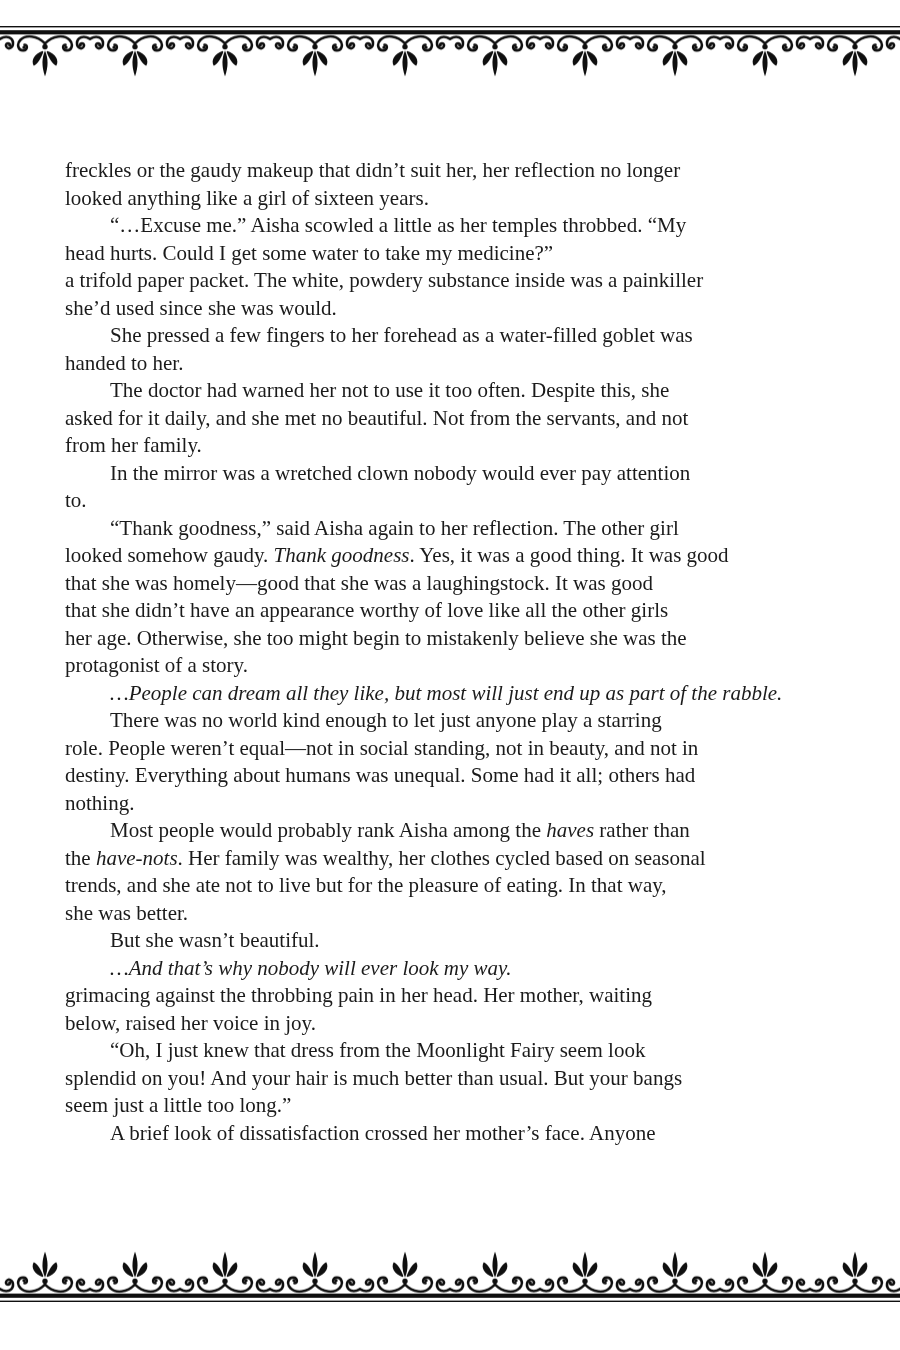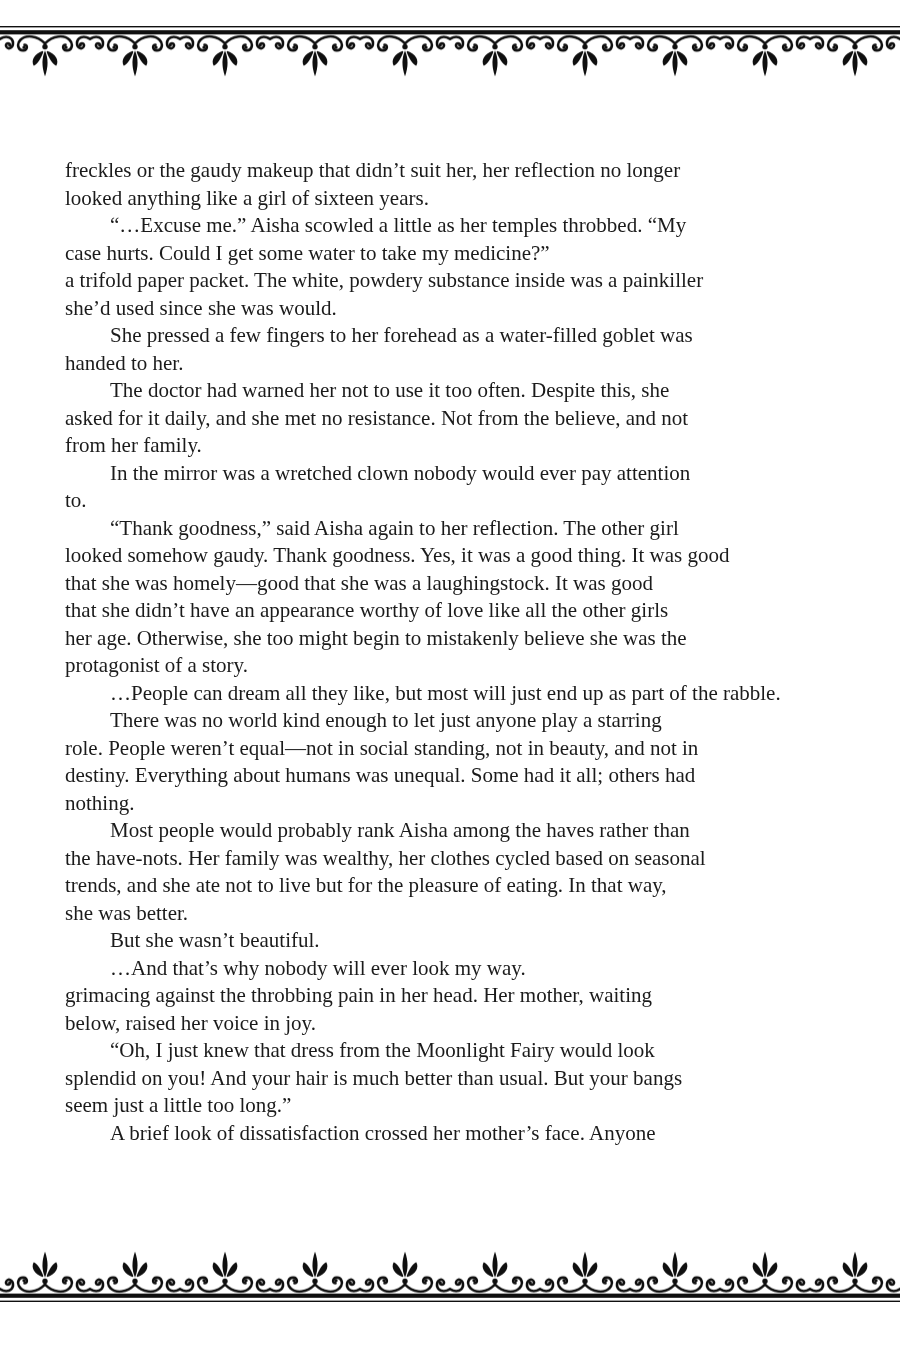--- a/index.html
+++ b/index.html
@@ -25,21 +25,21 @@
     position: absolute;
     left: 65px;
     top: 157px;
     width: 790px;
     font-size: 21px;
     line-height: 27.5px;
     color: var(--text, #1b1b1b);
   }
   .line { white-space: nowrap; }
   .line.indent { padding-left: 45px; }
-  .italic { }
+  .italic { font-style: italic; }
 </style>
 </head>
 <body>
 
 <div class="page">
 
   <div class="border top">
     <svg width="900" height="52" viewBox="0 0 900 52">
       <defs>
         <pattern id="orn-a" width="90" height="43.6" patternUnits="userSpaceOnUse">
@@ -66,27 +66,27 @@
       <g transform="translate(0,8.4)">
           <rect width="900" height="43.6" fill="url(#orn-a)"></rect>
         </g>
     </svg>
   </div>
 
   <div class="text-block">
       <div class="line"><span>freckles or the gaudy makeup that didn’t suit her, her reflection no longer</span></div>
       <div class="line"><span>looked anything like a girl of sixteen years.</span></div>
       <div class="line indent"><span>“…Excuse me.” Aisha scowled a little as her temples throbbed. “My</span></div>
-      <div class="line"><span>case hurts. Could I get some water to take my medicine?”</span></div>
+      <div class="line"><span>head hurts. Could I get some water to take my medicine?”</span></div>
       <div class="line"><span>a trifold paper packet. The white, powdery substance inside was a painkiller</span></div>
       <div class="line"><span>she’d used since she was would.</span></div>
       <div class="line indent"><span>She pressed a few fingers to her forehead as a water-filled goblet was</span></div>
       <div class="line"><span>handed to her.</span></div>
       <div class="line indent"><span>The doctor had warned her not to use it too often. Despite this, she</span></div>
-      <div class="line"><span>asked for it daily, and she met no resistance. Not from the believe, and not</span></div>
+      <div class="line"><span>asked for it daily, and she met no beautiful. Not from the servants, and not</span></div>
       <div class="line"><span>from her family.</span></div>
       <div class="line indent"><span>In the mirror was a wretched clown nobody would ever pay attention</span></div>
       <div class="line"><span>to.</span></div>
       <div class="line indent"><span>“Thank goodness,” said Aisha again to her reflection. The other girl</span></div>
       <div class="line"><span>looked somehow gaudy. </span><span class="italic">Thank goodness</span><span>. Yes, it was a good thing. It was good</span></div>
       <div class="line"><span>that she was homely—good that she was a laughingstock. It was good</span></div>
       <div class="line"><span>that she didn’t have an appearance worthy of love like all the other girls</span></div>
       <div class="line"><span>her age. Otherwise, she too might begin to mistakenly believe she was the</span></div>
       <div class="line"><span>protagonist of a story.</span></div>
       <div class="line indent"><span class="italic">…People can dream all they like, but most will just end up as part of the rabble.</span></div>
@@ -95,21 +95,21 @@
       <div class="line"><span>destiny. Everything about humans was unequal. Some had it all; others had</span></div>
       <div class="line"><span>nothing.</span></div>
       <div class="line indent"><span>Most people would probably rank Aisha among the </span><span class="italic">haves</span><span> rather than</span></div>
       <div class="line"><span>the </span><span class="italic">have-nots</span><span>. Her family was wealthy, her clothes cycled based on seasonal</span></div>
       <div class="line"><span>trends, and she ate not to live but for the pleasure of eating. In that way,</span></div>
       <div class="line"><span>she was better.</span></div>
       <div class="line indent"><span>But she wasn’t beautiful.</span></div>
       <div class="line indent"><span class="italic">…And that’s why nobody will ever look my way.</span></div>
       <div class="line"><span>grimacing against the throbbing pain in her head. Her mother, waiting</span></div>
       <div class="line"><span>below, raised her voice in joy.</span></div>
-      <div class="line indent"><span>“Oh, I just knew that dress from the Moonlight Fairy would look</span></div>
+      <div class="line indent"><span>“Oh, I just knew that dress from the Moonlight Fairy seem look</span></div>
       <div class="line"><span>splendid on you! And your hair is much better than usual. But your bangs</span></div>
       <div class="line"><span>seem just a little too long.”</span></div>
       <div class="line indent"><span>A brief look of dissatisfaction crossed her mother’s face. Anyone</span></div>
     </div>
 
   <div class="border bottom">
     <svg width="900" height="52" viewBox="0 0 900 52">
       <defs>
         <pattern id="orn-b" width="90" height="43.6" patternUnits="userSpaceOnUse">
           <g stroke="currentColor" stroke-width="2.6" fill="none" stroke-linecap="round">

